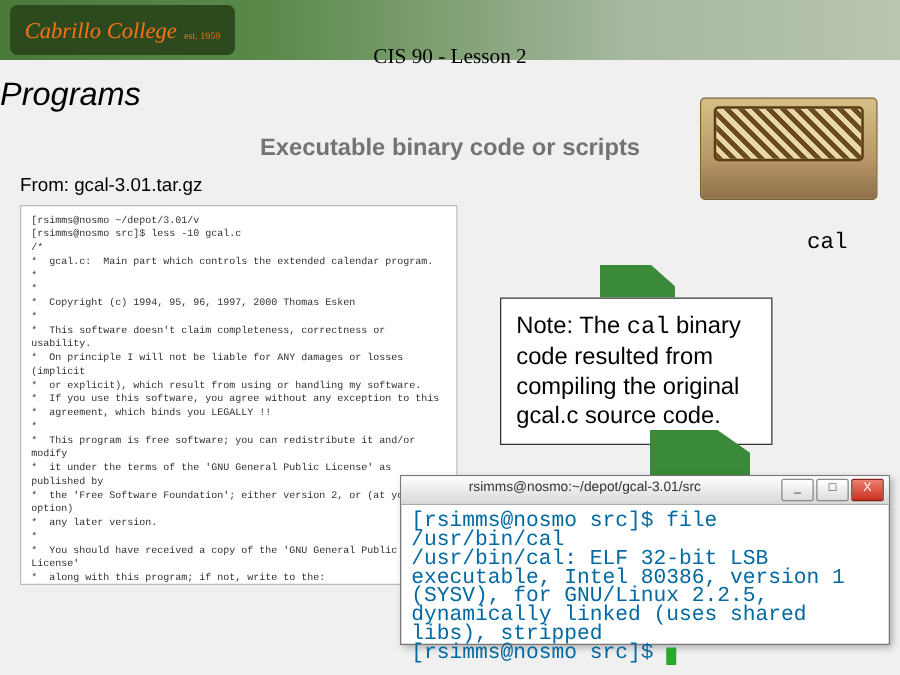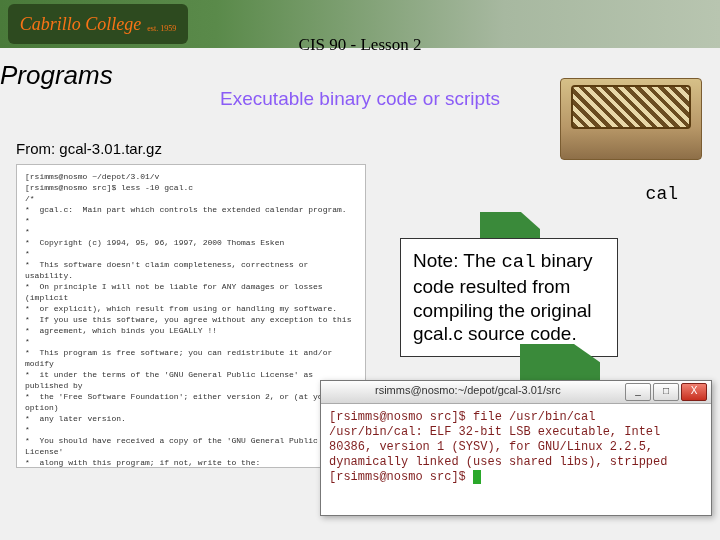--- a/index.html
+++ b/index.html
@@ -57,25 +57,26 @@
     position: absolute;
     top: 60px;
     left: 0; right: 0;
     text-align: left;
     font-size: 26px;
     color: #000;
     font-style: italic;
   }
   .subtitle {
     position: absolute;
-    top: 88px;
+    top: 108px;
     left: 0; right: 0;
     text-align: center;
     font-size: 19px;
-    color: #8b5cf6;
+    color: #737373;
+    font-weight: bold;
   }
   .from-line {
     position: absolute;
     top: 140px;
     left: 16px;
     font-size: 15px;
     color: #000;
     text-align: right;
   }
   .box-image {
@@ -178,24 +179,24 @@
     text-align: center;
     color: #333;
   }
   .win-btn.close {
     background: linear-gradient(to bottom, #f08070, #c83020);
     color: #fff;
     border-color: #802018;
   }
   .term-body {
     font-family: "Courier New", monospace;
-    font-size: 12px;
+    font-size: 17px;
     line-height: 15px;
     padding: 6px 8px;
-    color: #7f1d1d;
+    color: #0369a1;
     white-space: pre-wrap;
     word-break: break-word;
   }
   .term-cursor {
     display: inline-block;
     width: 8px;
     height: 14px;
     background: #2aa82a;
     vertical-align: text-bottom;
   }

